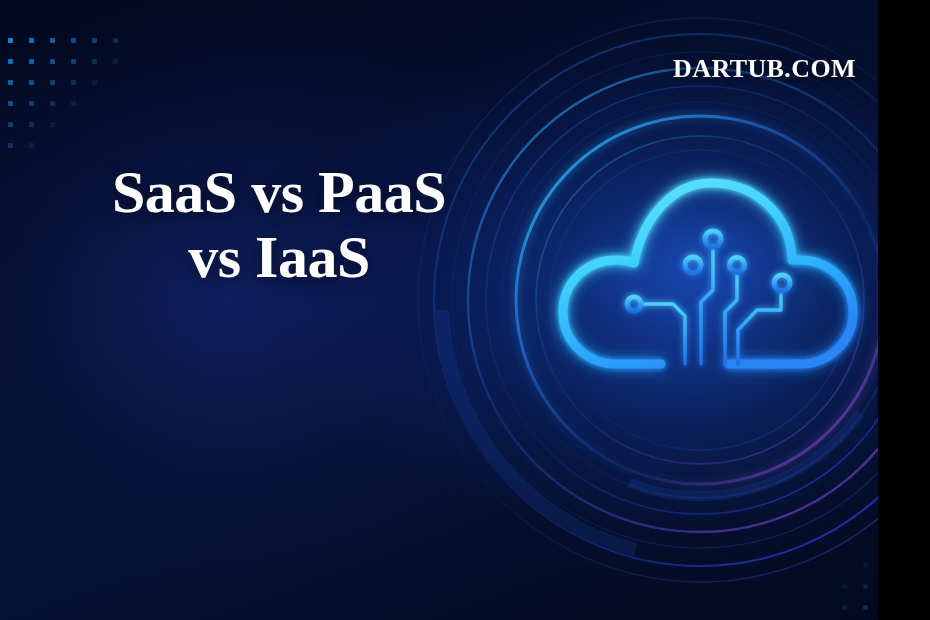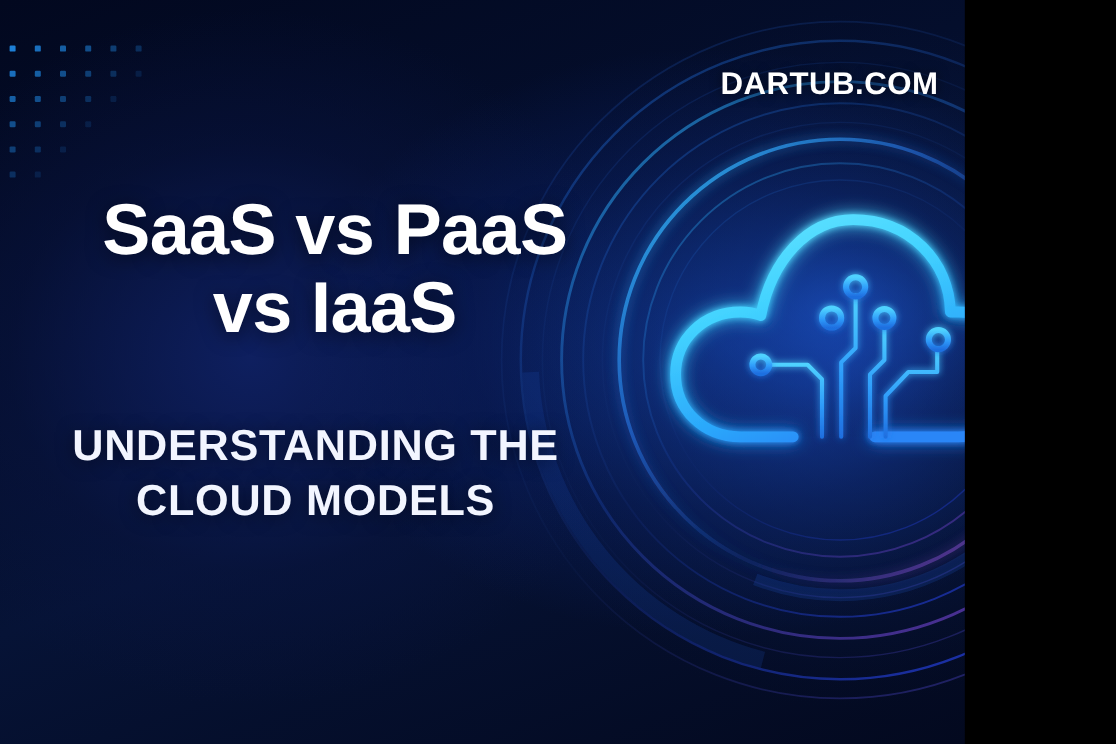--- a/index.html
+++ b/index.html
@@ -2,24 +2,24 @@
 <html><head>
 <meta charset="utf-8">
 <style>
   html, body {
     margin: 0;
     padding: 0;
     background: #000;
   }
   #poster {
     position: relative;
-    width: 804px;
+    width: 878px;
     height: 620px;
     overflow: hidden;
-    font-family: Liberation Sans, sans-serif;
+    font-family: Liberation Serif, serif;
     background:
       radial-gradient(ellipse 60% 55% at 74% 46%, rgba(20,70,190,0.55) 0%, rgba(12,40,130,0.30) 42%, rgba(4,12,45,0.0) 72%),
       radial-gradient(ellipse 52% 60% at 26% 48%, rgba(16,34,104,0.85) 0%, rgba(9,20,66,0.45) 48%, rgba(3,8,30,0) 78%),
       linear-gradient(160deg, #02081f 0%, #040e2c 34%, #061336 58%, #03091f 100%);
   }
 
   
   .rings {
     position: absolute;
     left: 0; top: 0;
@@ -205,24 +205,20 @@
 
   <p class="watermark">DARTUB.COM</p>
 
   <div class="title-block">
     <h1 class="title">
       <span>SaaS vs PaaS</span><br>
       <span>vs IaaS</span>
     </h1>
   </div>
 
-  <h2 class="subtitle">
-    <span>UNDERSTANDING THE</span><br>
-    <span>CLOUD MODELS</span>
-  </h2>
 
   <div class="cloud-wrap">
     <svg viewBox="0 0 350 270" width="350" height="270" xmlns="http://www.w3.org/2000/svg">
       <defs>
         <linearGradient id="cloudStroke" x1="0%" y1="0%" x2="55%" y2="100%">
           <stop offset="0%" stop-color="#66e6ff"></stop>
           <stop offset="40%" stop-color="#43d3ff"></stop>
           <stop offset="78%" stop-color="#2aa7fb"></stop>
           <stop offset="100%" stop-color="#2b86f7"></stop>
         </linearGradient>

